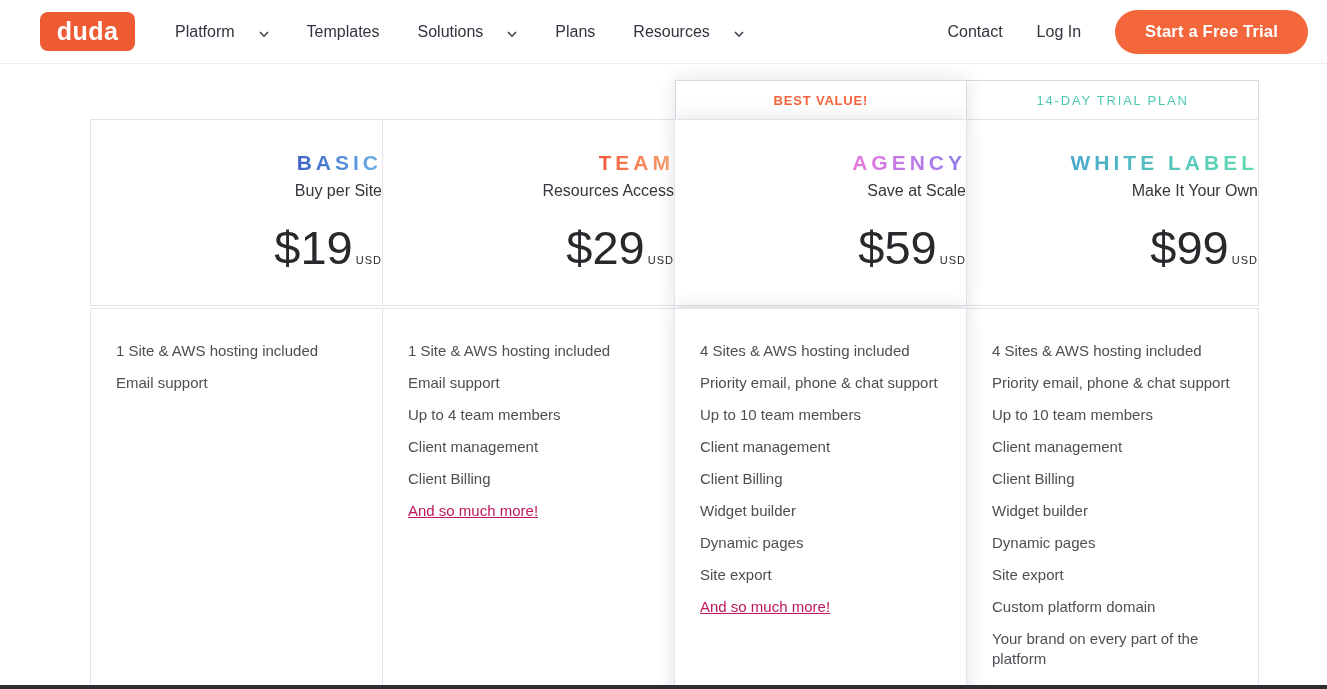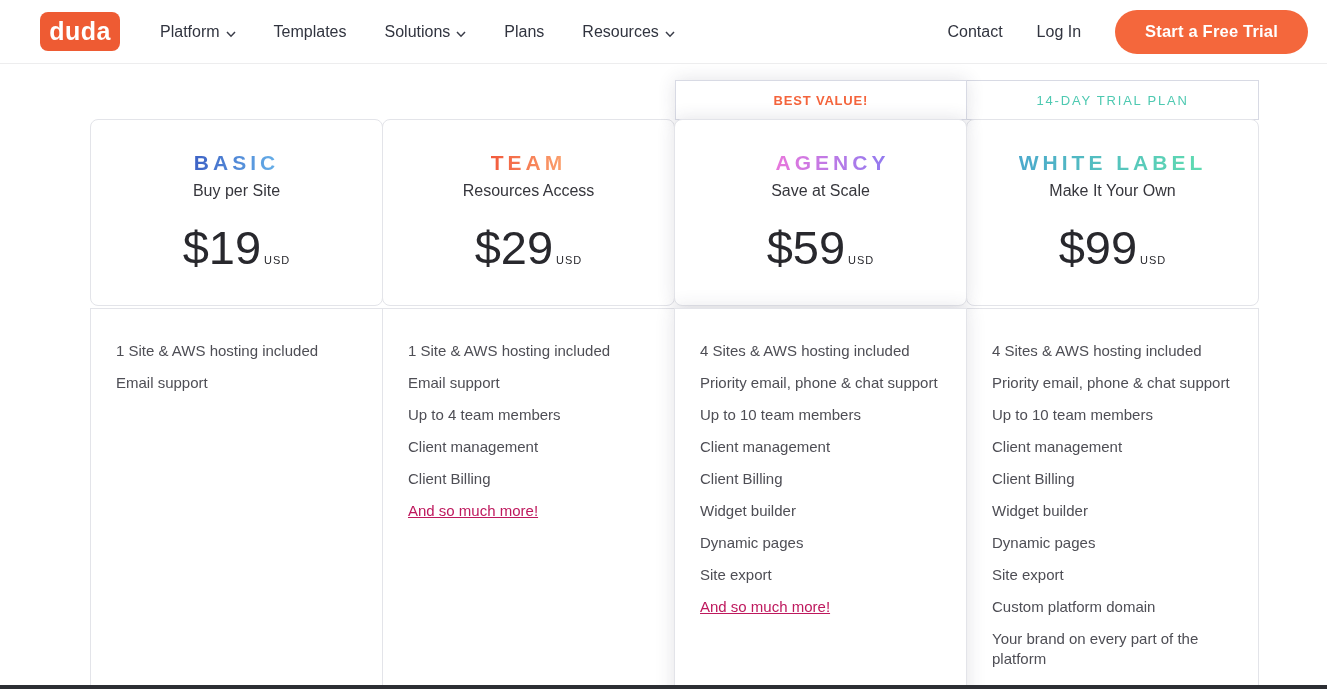--- a/index.html
+++ b/index.html
@@ -18,41 +18,41 @@
     align-items: center;
     height: 64px;
     padding: 0 19px 0 40px;
     border-bottom: 1px solid #ededee;
     background: #fff;
   }
   .logo {
     display: flex;
     align-items: center;
     justify-content: center;
-    width: 80px;
+    width: 95px;
     height: 39px;
     border-radius: 8px;
     background: var(--brand-orange);
     color: #fff;
     font-size: 25px;
     font-weight: bold;
     letter-spacing: 0.5px;
     cursor: pointer;
     flex: 0 0 auto;
   }
   .nav-menu {
     display: flex;
     align-items: center;
     gap: 38px;
     margin-left: 40px;
   }
   .nav-item {
     display: flex;
     align-items: center;
-    gap: 6px;
+    gap: 24px;
     font-size: 16px;
     color: var(--nav-text);
     cursor: pointer;
     white-space: nowrap;
   }
   .chevron { display: inline-block; margin-top: 3px; }
   .nav-right {
     margin-left: auto;
     display: flex;
     align-items: center;
@@ -85,21 +85,21 @@
     display: flex;
     align-items: center;
     justify-content: center;
     border-color: var(--banner-border);
     font-size: 13px;
   }
   .banner-best { color: var(--best-value); font-weight: bold; letter-spacing: 0.8px; }
   .banner-trial { color: var(--trial-teal); letter-spacing: 1.8px; }
 
   .header-row { height: 187px; position: relative; }
-  .header-cell { flex: 1; text-align: center; padding-top: 31px; border-radius: 8px; }
+  .header-cell { flex: 1; text-align: right; padding-top: 31px; }
   .plan-title {
     display: inline-block;
     font-size: 21px;
     font-weight: bold;
     letter-spacing: 4px;
     -webkit-background-clip: text;
     background-clip: text;
     color: transparent;
   }
   .plan-subtitle { margin-top: 7px; font-size: 16px; color: #36363c; }

